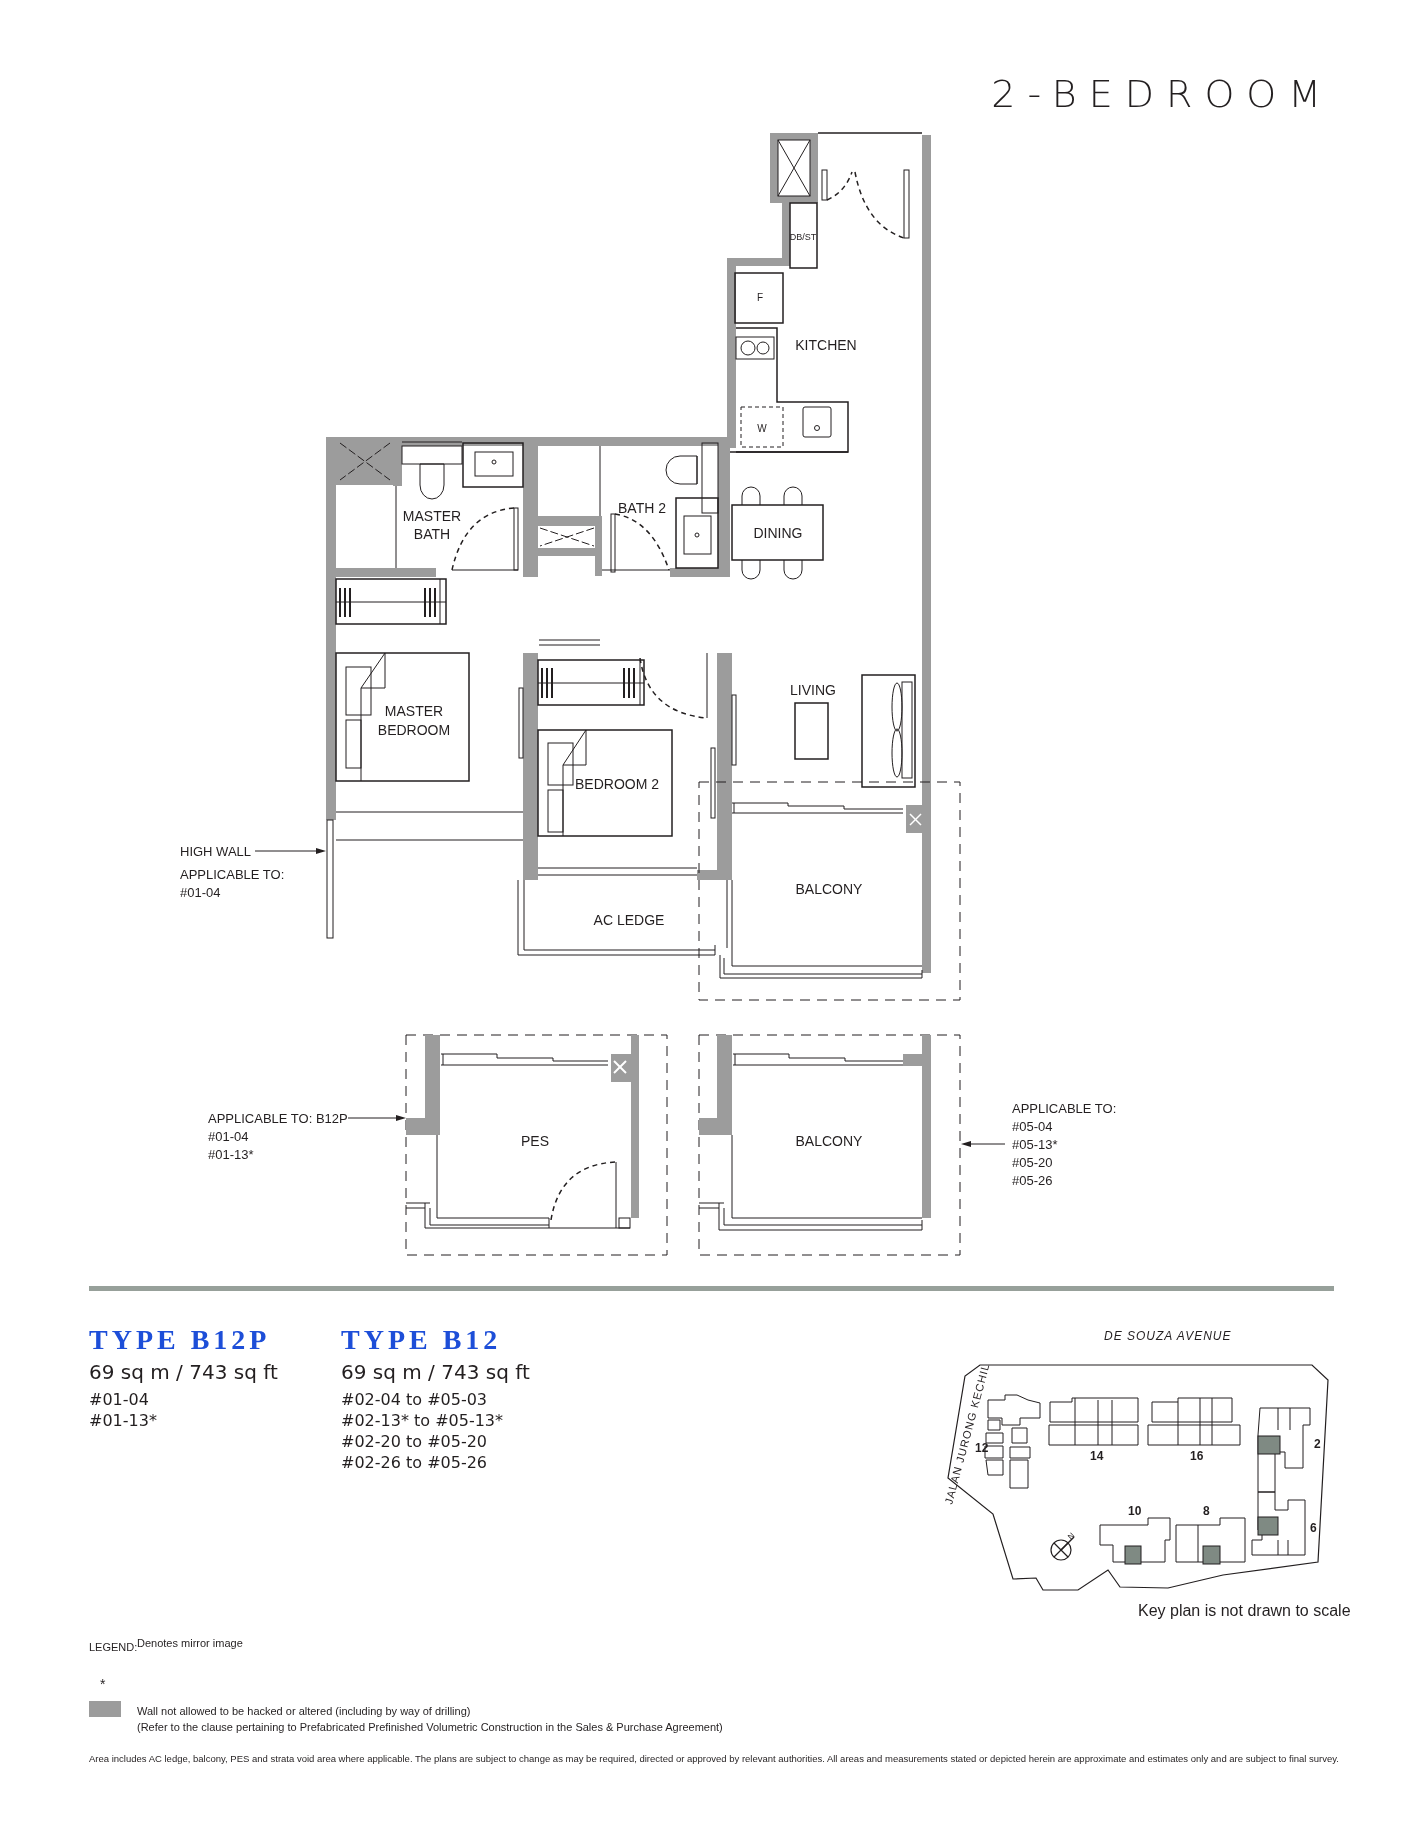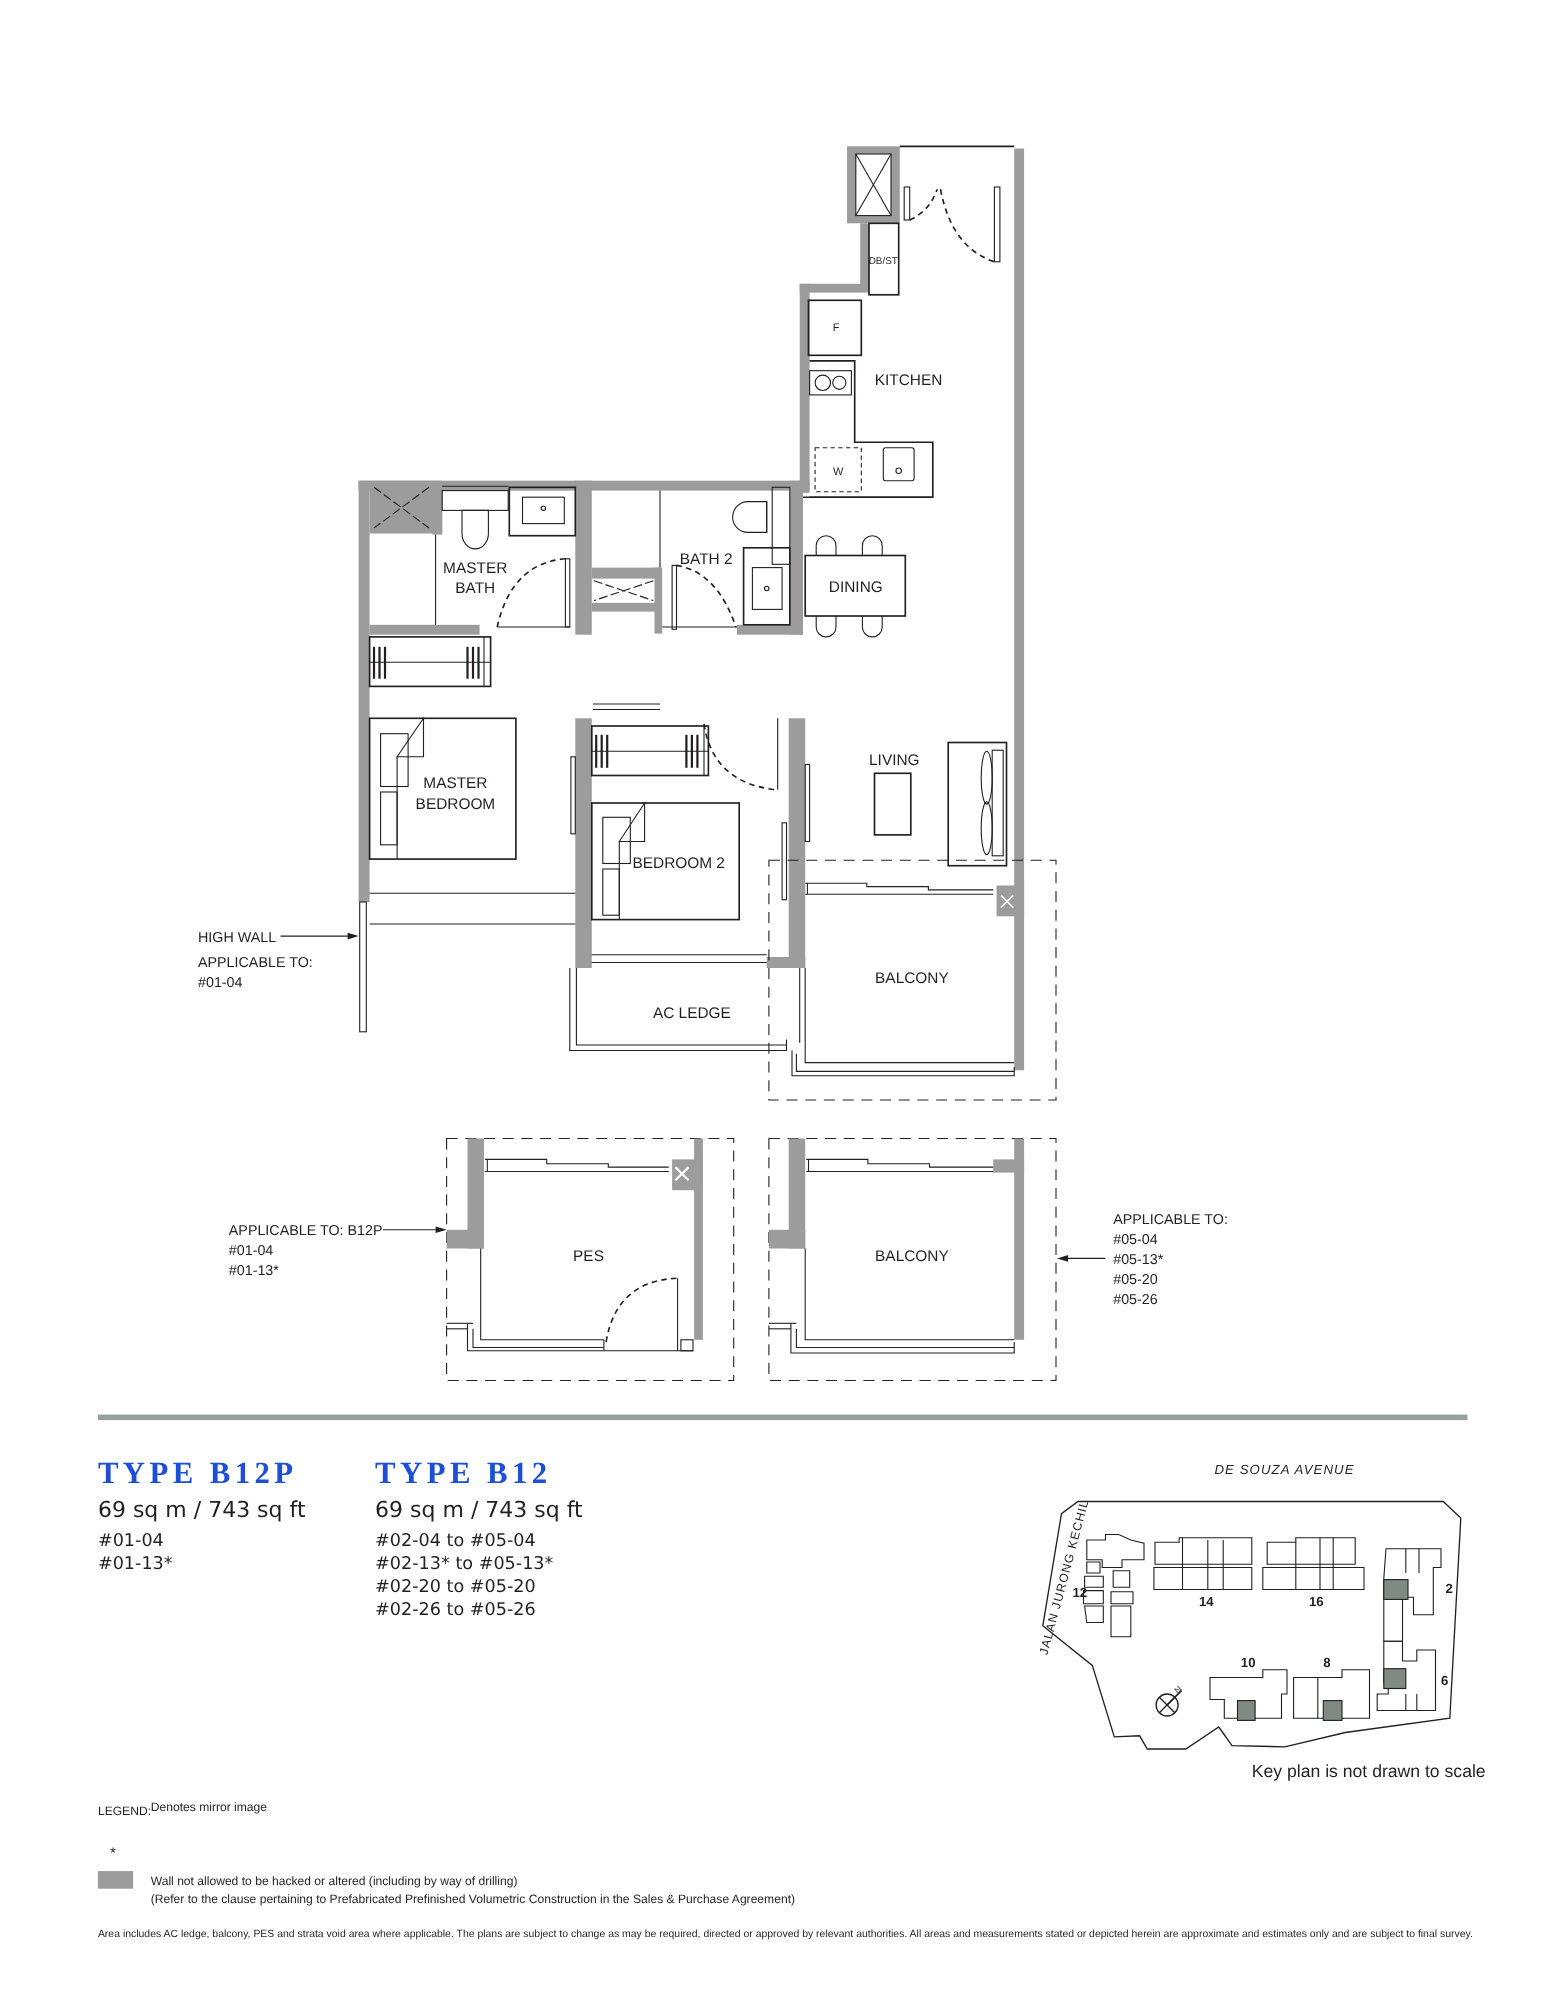--- a/index.html
+++ b/index.html
@@ -22,20 +22,21 @@
   .legend-swatch { left:89px; top:1701px; width:32px; height:16px; background:#9c9c9c; }
   .legend-text2 { left:137px; top:1703px; font-size:11px; line-height:16px; }
   .footnote { left:89px; top:1752px; width:1250px; font-size:9.5px; line-height:13px; color:#231f20; }
   .keyplan-note { left:1138px; top:1602px; font-size:16px; }
   .road-top { left:1104px; top:1329px; font-size:12px; letter-spacing:1px;font-style:italic; }
 </style>
 </head>
 <body>
 
 <div class="abs title" style="top:72px;">
+  <span class="l1">2-BEDROOM</span>
 </div>
 
 <svg class="abs" style="left:0;top:0;" width="1417" height="1280" viewBox="0 0 1417 1280" xmlns="http://www.w3.org/2000/svg">
   <g fill="none" stroke="#231f20" stroke-width="1.5">
 
     <g fill="#9c9c9c" stroke="none">
 
       <rect x="922" y="135" width="9" height="838"></rect>
 
       <rect x="770" y="133" width="48" height="70"></rect>
@@ -300,21 +301,21 @@
 <div class="abs type-block" style="left:89px;top:1324px;">
   <div class="type-title">TYPE B12P</div>
   <div class="type-area">69 sq m / 743 sq ft</div>
   <div class="type-unit">#01-04</div>
   <div class="type-unit">#01-13*</div>
 </div>
 
 <div class="abs type-block" style="left:341px;top:1324px;">
   <div class="type-title">TYPE B12</div>
   <div class="type-area">69 sq m / 743 sq ft</div>
-  <div class="type-unit">#02-04 to #05-04</div>
+  <div class="type-unit">#02-04 to #05-03</div>
   <div class="type-unit">#02-13* to #05-13*</div>
   <div class="type-unit">#02-20 to #05-20</div>
   <div class="type-unit">#02-26 to #05-26</div>
 </div>
 
 <div class="abs road-top">DE SOUZA AVENUE</div>
 <svg class="abs" style="left:900px;top:1340px;" width="440" height="260" viewBox="0 0 440 260" xmlns="http://www.w3.org/2000/svg">
   <g fill="none" stroke="#231f20" stroke-width="1.2">
 
     <path d="M82 33 L 414 33 L 430 48 L 420 230 L 325 243 L 270 256 L 222 255 L 210 238 L 180 258 L 145 258 L 138 246 L 115 247 L 95 182 L 50 146 L 67 44 Z" transform="translate(-2,-8) scale(1)"></path>

